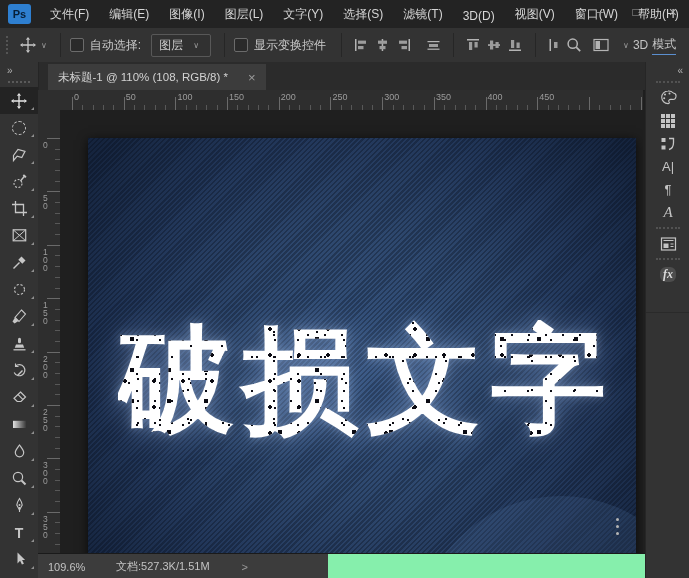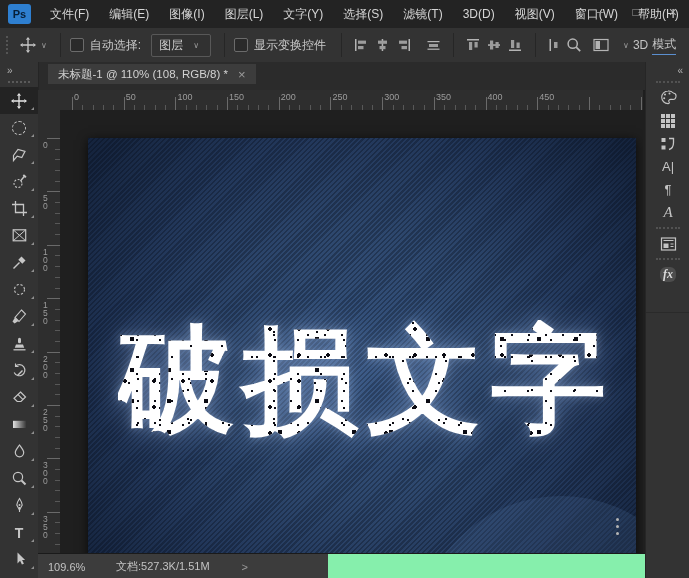--- a/index.html
+++ b/index.html
@@ -4,21 +4,21 @@
 <style>
   html,body{margin:0;padding:0;background:#161616}
   #app{position:relative;width:689px;height:578px;background:#1f1f1f;overflow:hidden;
        font-family:"Liberation Sans","DejaVu Sans",sans-serif;-webkit-user-select:none;user-select:none}
 
   
   #menubar{position:absolute;left:0;top:0;width:689px;height:28px;background:#232323;
            border-bottom:1px solid #161616;display:flex;align-items:center}
   .ps-logo{width:23px;height:20px;margin:0 9px 0 8px;background:#2e7fd0;color:#071f38;
            font-weight:bold;font-size:11px;display:flex;align-items:center;justify-content:center;border-radius:3px}
-  .menus{display:flex;align-items:center}
+  .menus{display:flex;align-items:flex-end}
   .menu-item{color:#d6d6d6;font-size:12px;padding:0 10px;white-space:nowrap;cursor:default}
   .wincontrols{position:absolute;right:12px;top:3px;display:flex;gap:29px;align-items:center}
   .wc{color:#9f9f9f;font-size:12px;line-height:18px}
   .wc.close{font-size:14px;color:#b0b0b0}
 
   
   #optionsbar{position:absolute;left:0;top:28px;width:689px;height:34px;background:#333333;
               border-bottom:1px solid #181818;display:flex;align-items:center;color:#c9c9c9;
               font-size:12px;overflow:hidden;white-space:nowrap}
   .ob-grip{width:1px;height:18px;border-left:2px dotted #555;margin:0 8px 0 6px}
@@ -27,22 +27,22 @@
   .ob-caret{color:#9a9a9a;font-size:8px;margin:0 4px 0 2px}
   .checkbox{width:12px;height:12px;background:#2a2a2a;border:1px solid #6b6b6b;border-radius:2px;margin-right:6px;flex:0 0 auto}
   .ob-label{margin-right:6px}
   .dropdown{display:flex;align-items:center;gap:8px;background:#313131;border:1px solid #585858;
             border-radius:2px;padding:2px 7px;margin:0 4px;color:#cccccc}
   .mode-text{color:#c4c4c4}
   .mode-ul{border-bottom:1px solid #5b8fd0;padding-bottom:1px}
 
   
   #tabbar{position:absolute;left:38px;top:62px;width:607px;height:28px;background:#2b2b2b;border-bottom:1px solid #1d1d1d}
-  .tab{position:absolute;left:10px;top:2px;height:20px;background:#3c3c3c;display:flex;align-items:center;
-       gap:10px;padding:0 10px;font-size:11.5px;color:#d2d2d2}
+  .tab{position:absolute;left:10px;top:2px;height:26px;background:#3c3c3c;display:flex;align-items:center;
+       gap:20px;padding:0 10px;font-size:11.5px;color:#d2d2d2}
   .tab-close{color:#9a9a9a;font-size:13px}
 
   
   #toolbar{position:absolute;left:0;top:62px;width:38px;height:516px;background:#333333;border-right:1px solid #252525}
   .tb-collapse{padding:3px 0 0 7px;color:#b0b0b0;font-size:10px;height:13px;line-height:11px}
   .tb-grip{margin:3px auto 4px auto;width:22px;height:0;border-top:2px dotted #5a5a5a}
   .tool{width:38px;height:27px;display:flex;align-items:center;justify-content:center;position:relative}
   .tool::after{content:'';position:absolute;right:4px;bottom:4px;width:0;height:0;
                border-left:3px solid transparent;border-bottom:3px solid #8f8f8f}
   .tool.selected{background:#232323}

